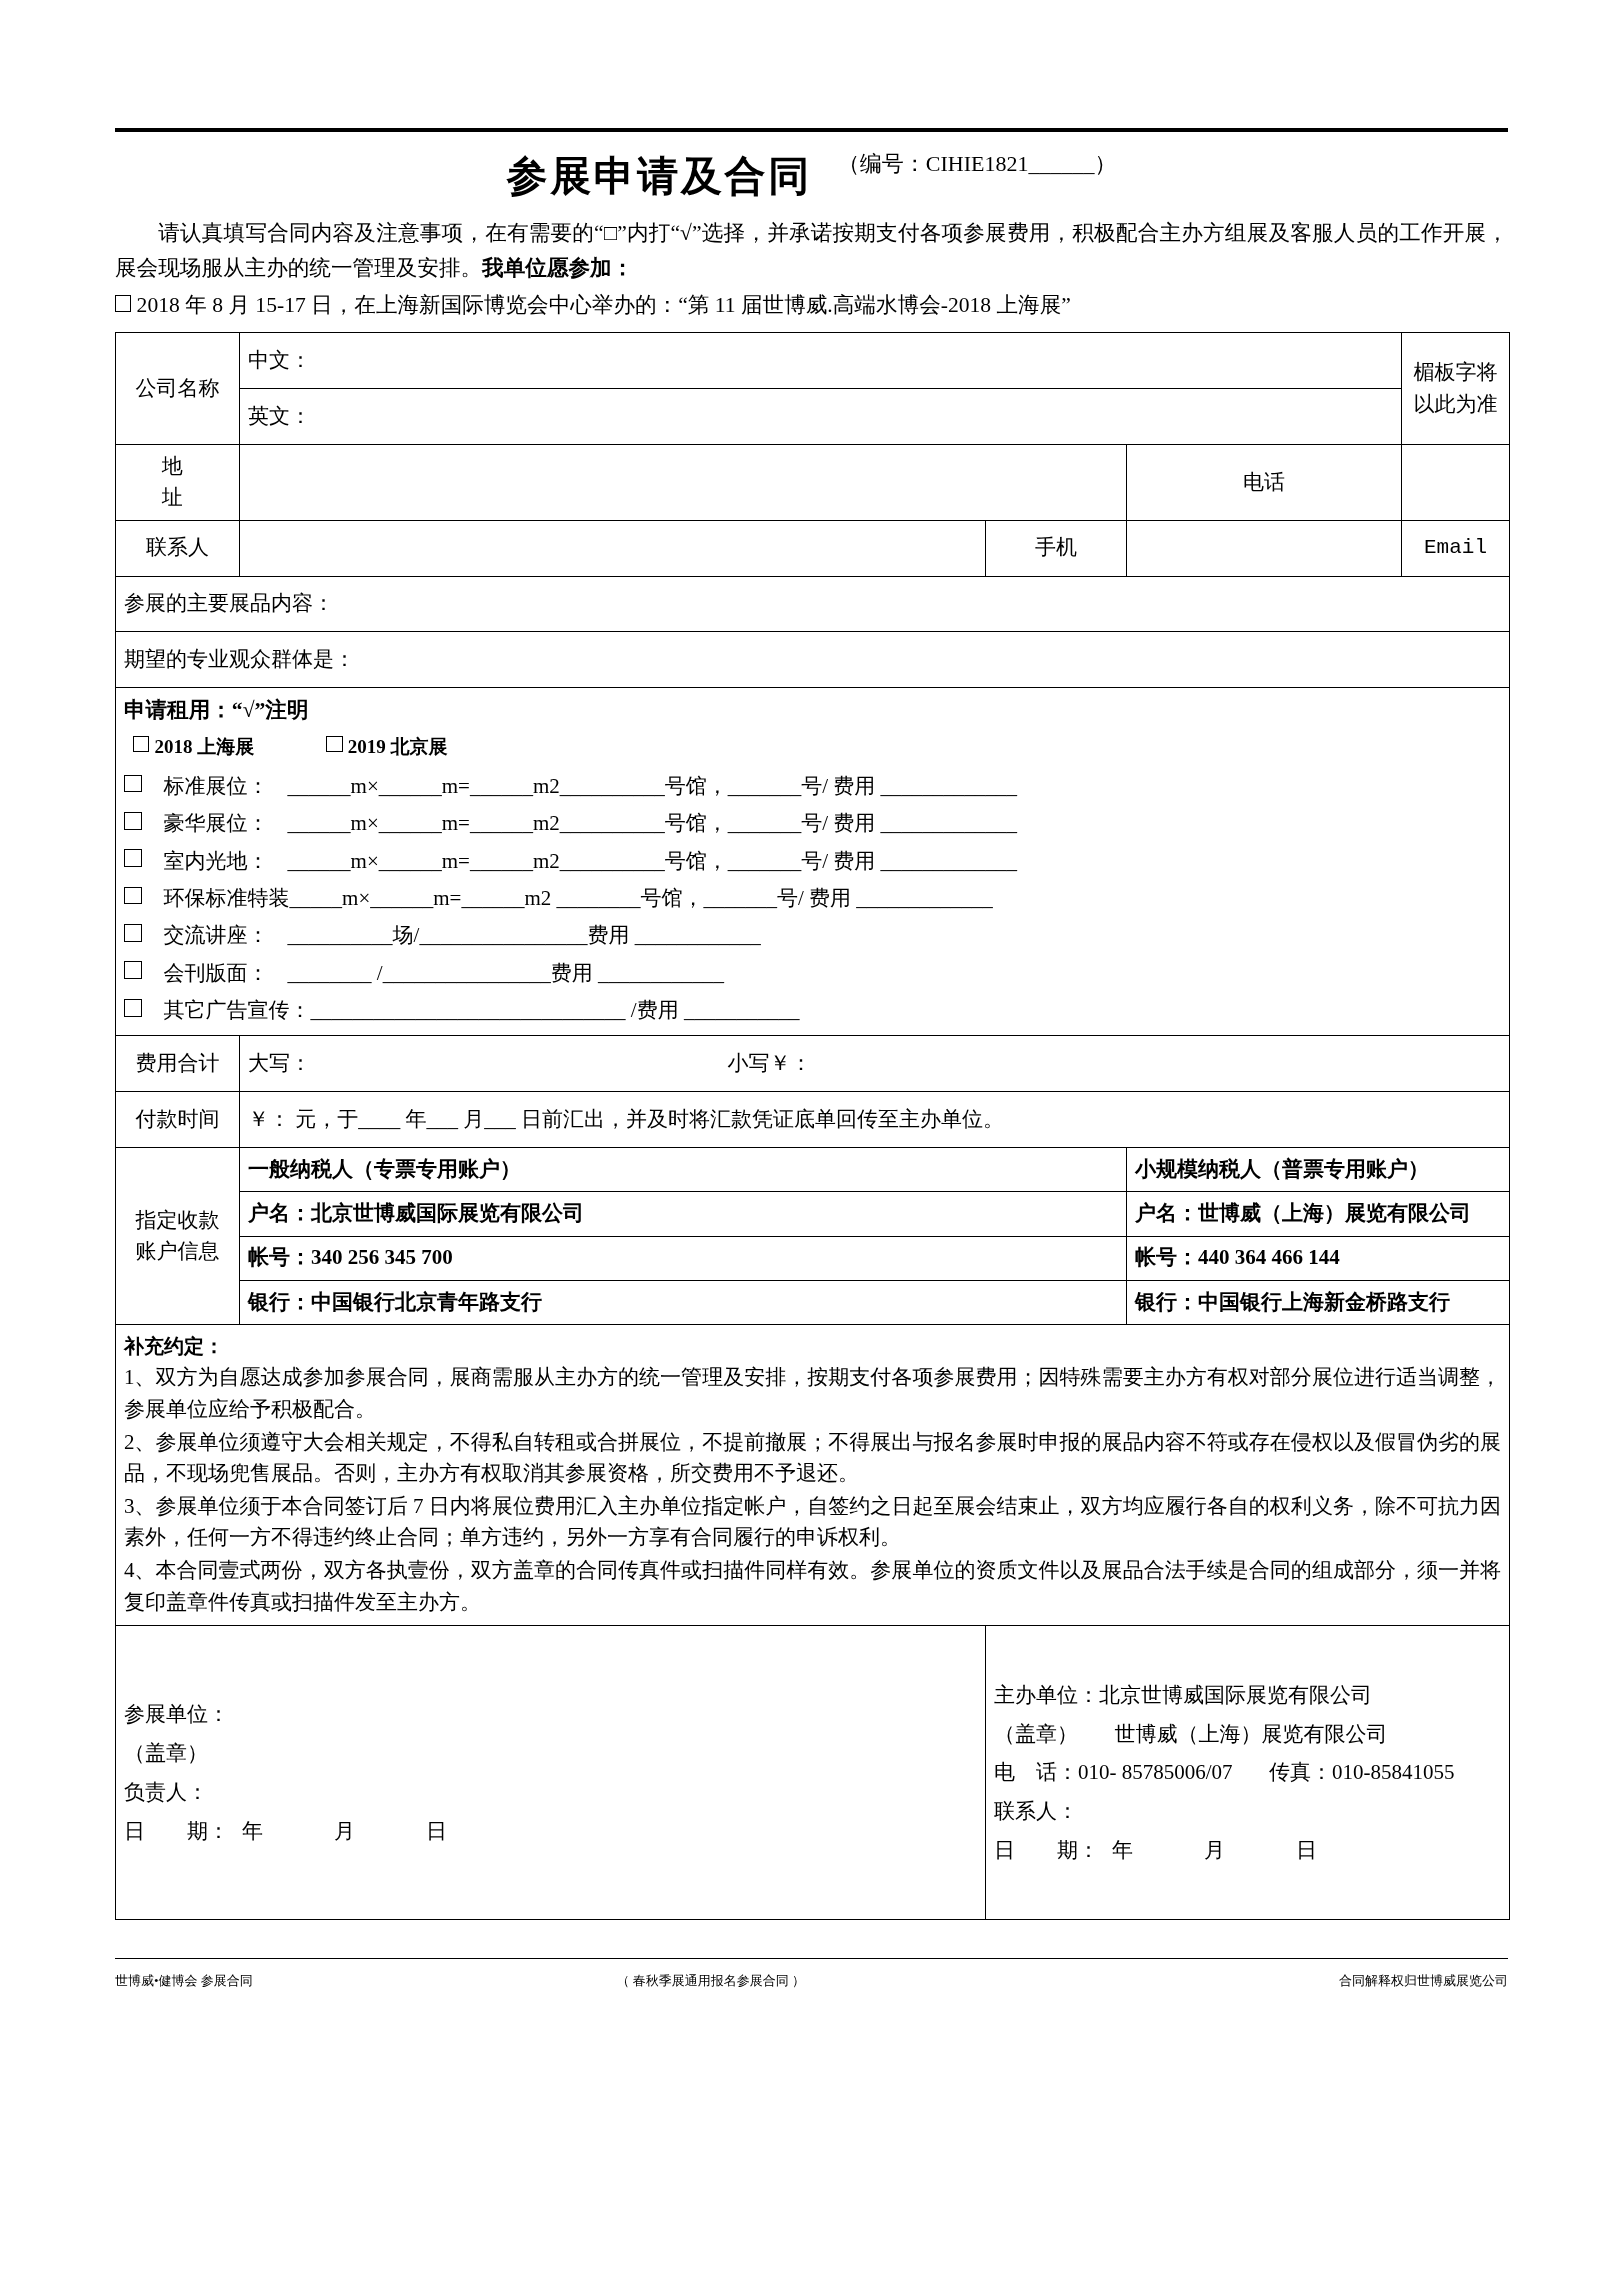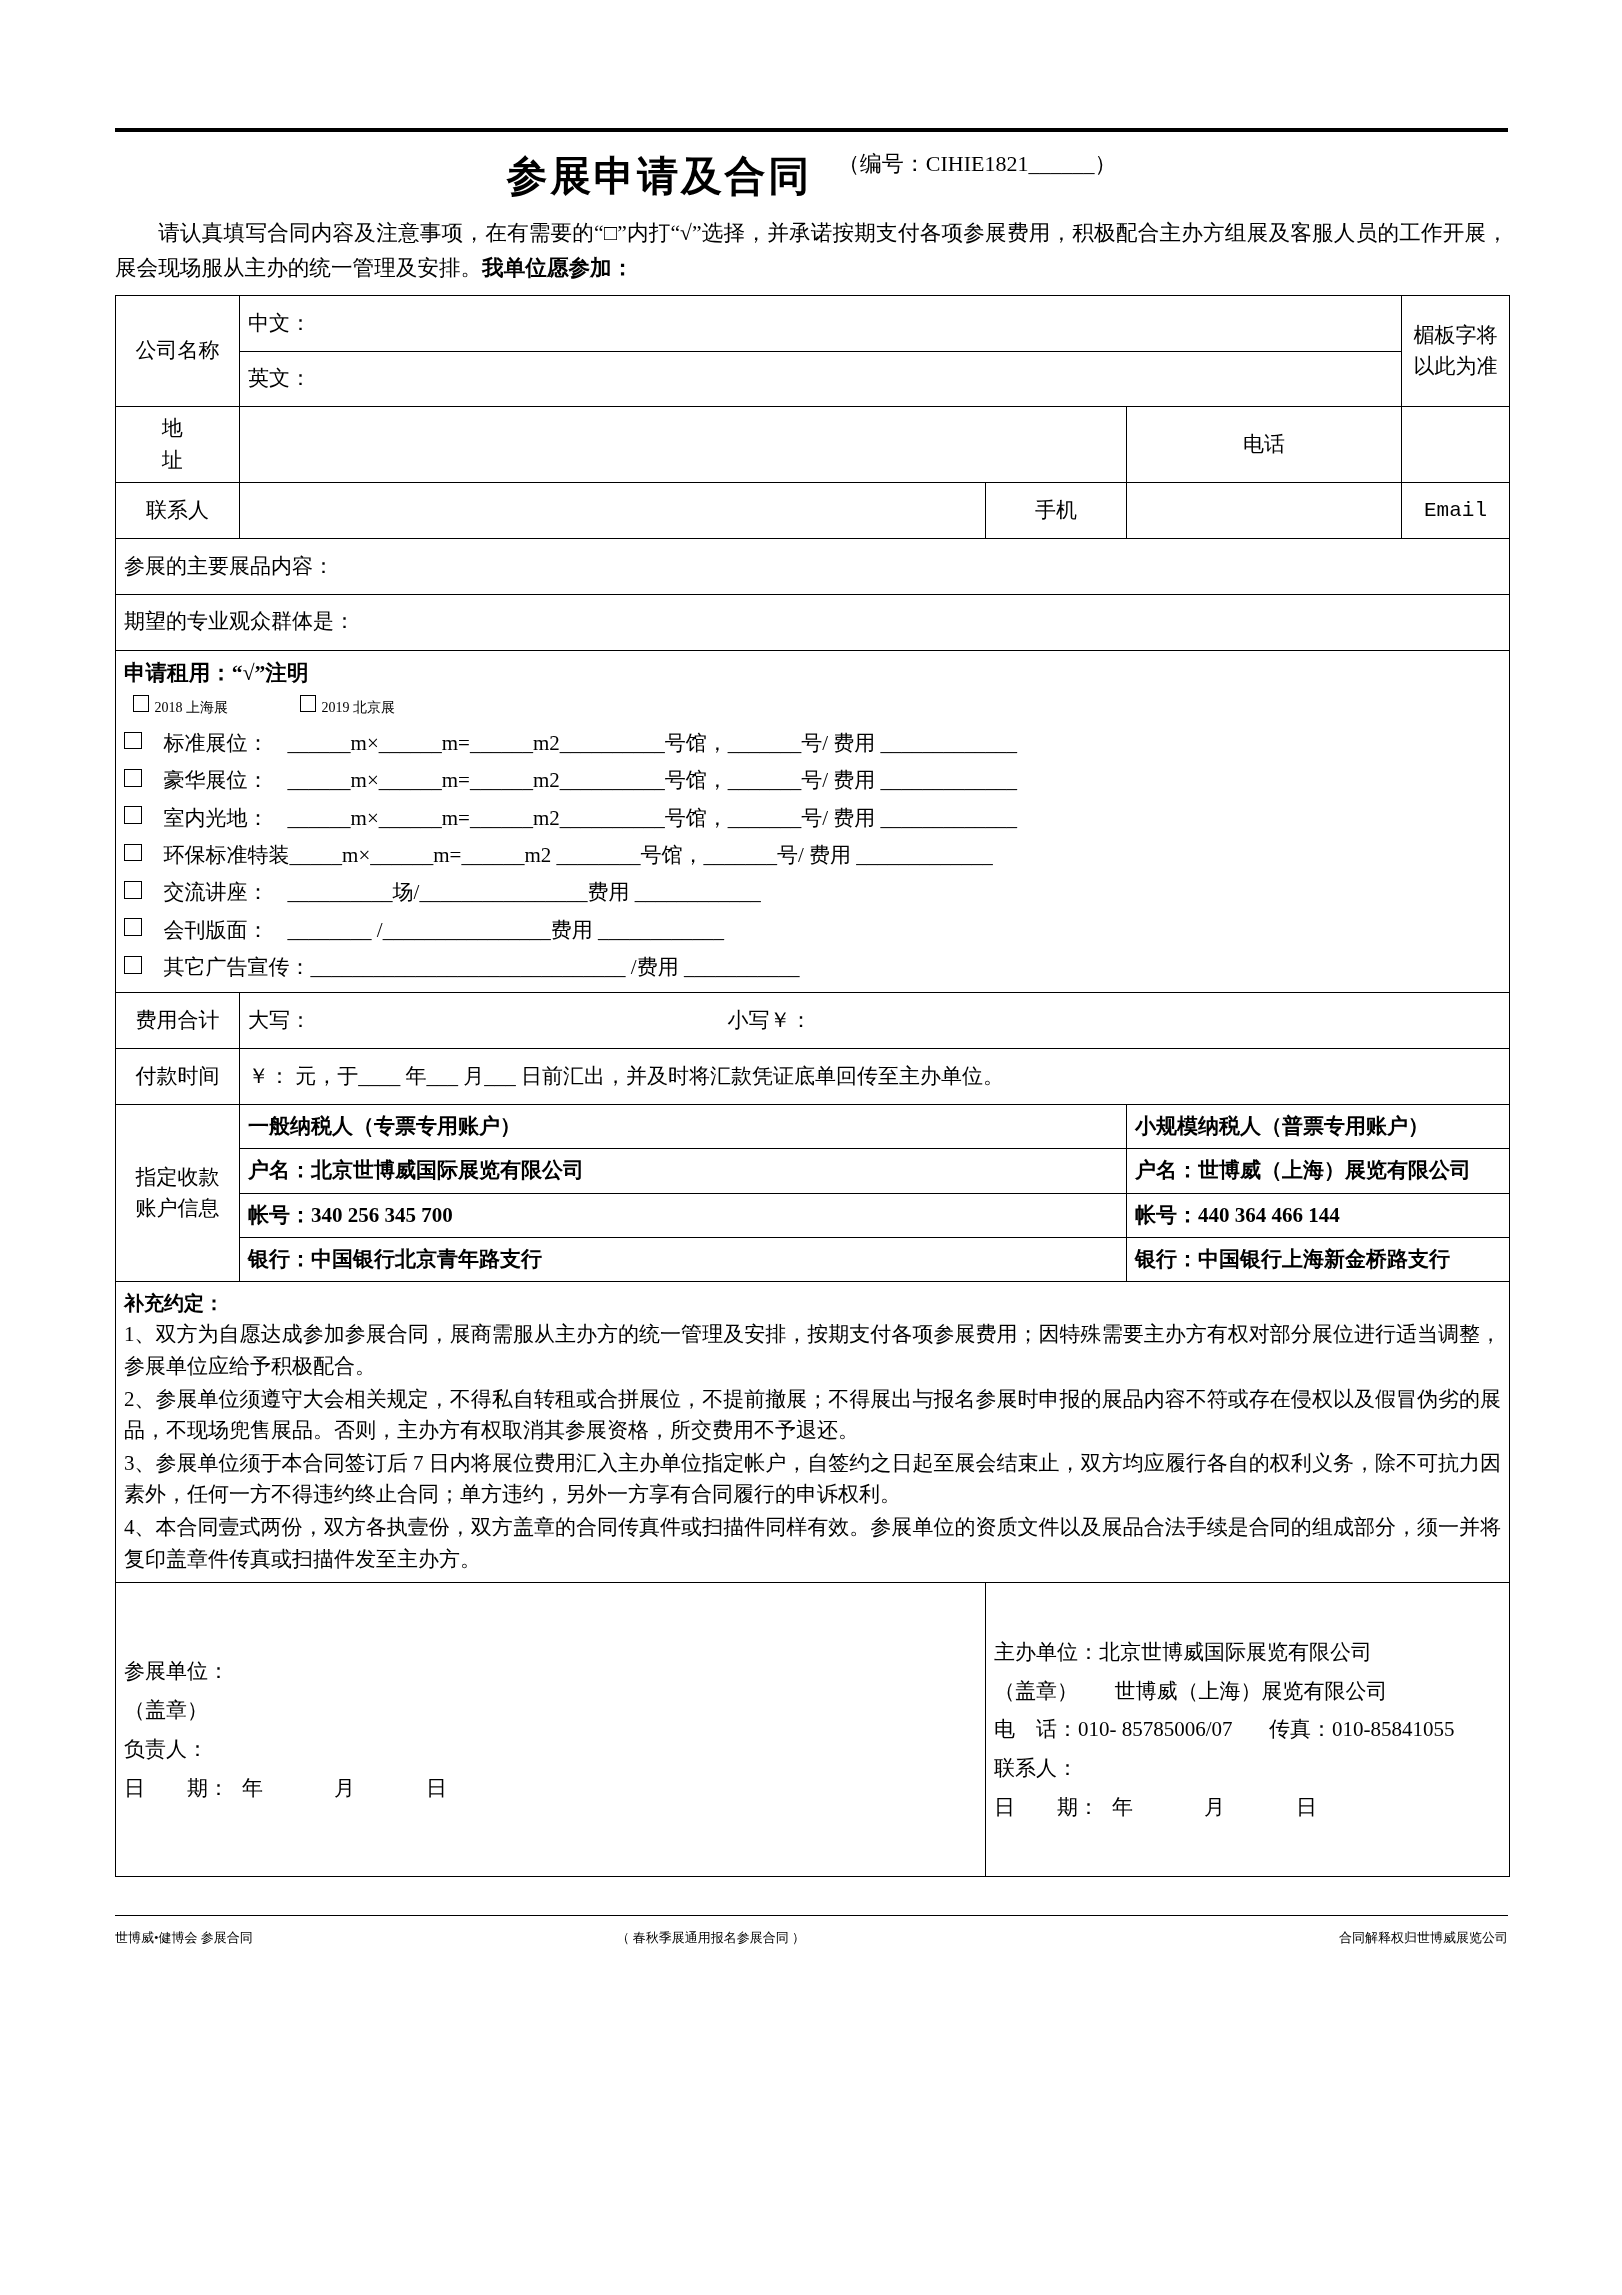--- a/index.html
+++ b/index.html
@@ -75,21 +75,21 @@
     vertical-align: middle;
     line-height: 1.5;
   }
   td.label-c { text-align: center; }
   .sp-wide { letter-spacing: 10.5px; }
   .mono { font-family: "Liberation Mono", "DejaVu Sans Mono", monospace; font-size: 19.6px; }
   .tall { height: 43px; }
   
   .rent-cell { padding: 9.2px 10.5px 11.8px 10.5px; }
   .rent-title { font-size: 21.6px; font-weight: bold; margin-bottom: 6.5px; }
-  .rent-shows { font-size: 14px; font-weight: normal; margin-bottom: 6.5px; padding-left: 9px; }
+  .rent-shows { font-size: 19px; font-weight: bold; margin-bottom: 6.5px; padding-left: 9px; }
   .rent-shows .gap { display: inline-block; width: 72px; }
   .rent-line {
     font-size: 21px;
     line-height: 1.78;
     white-space: nowrap;
   }
   .rent-line .box {
     display: inline-block;
     width: 15.7px;
     height: 15.7px;
@@ -136,20 +136,23 @@
 
   <div class="title-row">
     <span class="doc-title">参展申请及合同</span>
     <span class="doc-code">（编号：CIHIE1821______）</span>
   </div>
 
   <div class="intro">
     <span class="indent"></span><span>请认真填写合同内容及注意事项，在有需要的“□”内打“√”选择，并承诺按期支付各项参展费用，积极配合主办方组展及客服人员的工作开展，展会现场服从主办的统一管理及安排。</span><b>我单位愿参加：</b>
   </div>
 
+  <div class="choice-line">
+    <span class="cb"></span><span>2018 年 8 月 15-17 日，在上海新国际博览会中心举办的：“第 11 届世博威.高端水博会-2018 上海展”</span>
+  </div>
 
   <table class="form">
     <colgroup>
       <col style="width:124px">
       <col style="width:746px">
       <col style="width:141px">
       <col style="width:275px">
       <col style="width:108px">
     </colgroup>
 

